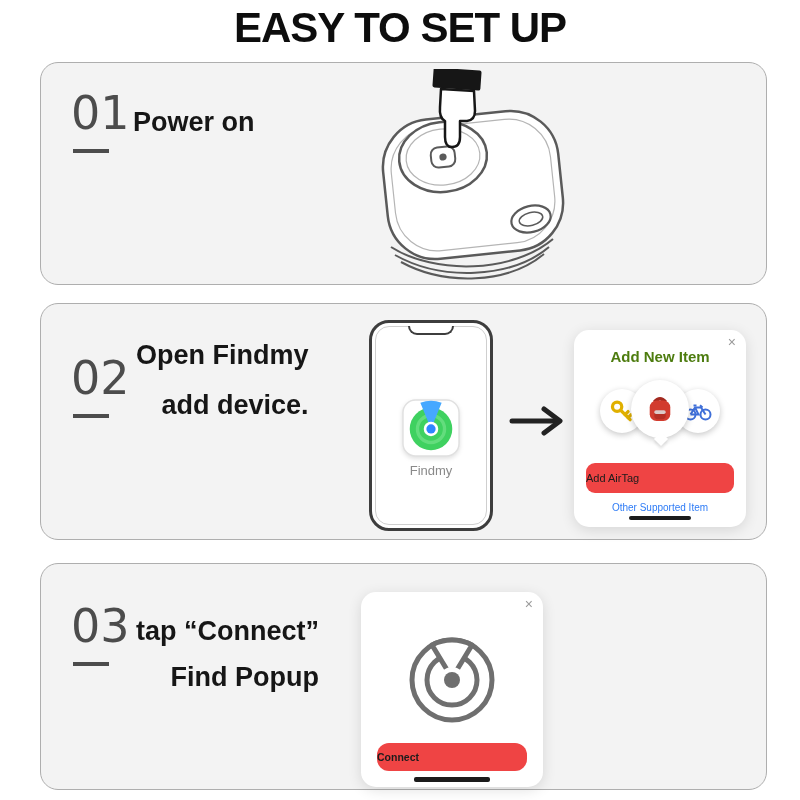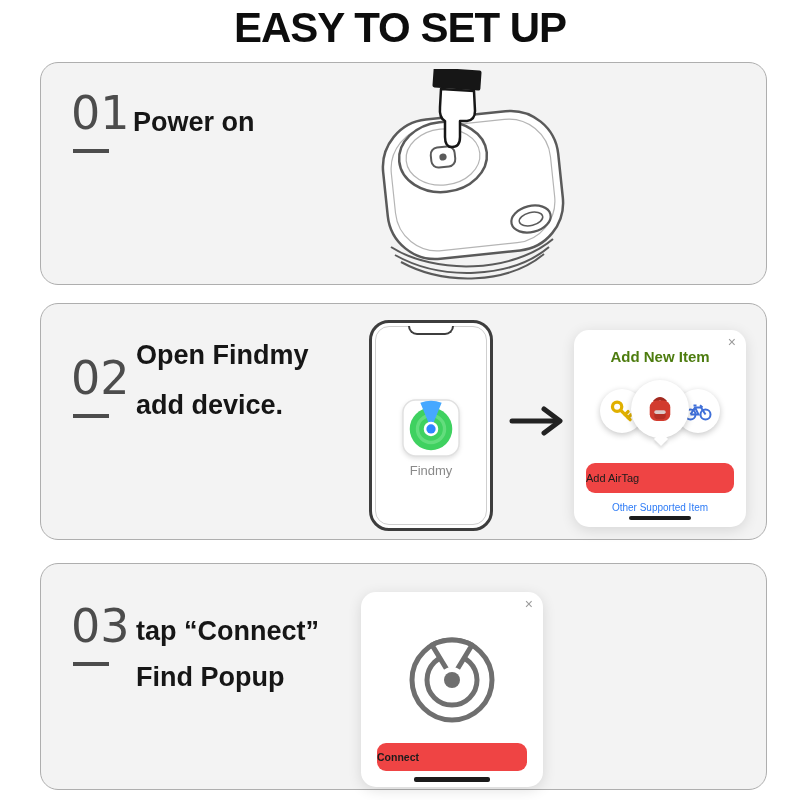--- a/index.html
+++ b/index.html
@@ -14,21 +14,21 @@
   #card1 { top:62px; height:223px;padding-left:24px; }
   #card2 { top:303px; height:237px; }
   #card3 { top:563px; height:227px; }
 
   .num-block { position:absolute; }
   .step-num { font-family:"DejaVu Sans", sans-serif; font-size:46px; font-weight:400;
     color:#4c4c4c; line-height:1.05; }
   .num-underline { width:36px; height:4px; background:#4c4c4c; margin-top:12px; margin-left:2px; }
 
   .step-text { position:absolute; font-size:27px; font-weight:700; color:#161616; }
-  .step-text .line { white-space:nowrap; }
+  .step-text .line { white-space:nowrap;text-align:right; }
   #card2 .step-text .line { line-height:50px; }
   #card3 .step-text .line { line-height:46px; }
 
   
   #card1 .num-block { left:30px; top:26px; }
   #card1 .step-text { left:92px; top:44px; }
   .device-art { position:absolute; left:312px; top:6px; }
 
   
   #card2 .num-block { left:30px; top:50px; }
@@ -66,21 +66,21 @@
   .link { margin-top:9px; text-align:center; font-size:10px; color:#2f7cf6; }
   .home-bar { position:absolute; bottom:7px; left:50%; transform:translateX(-50%);
     width:62px; height:4px; background:#1b1b1b; border-radius:2px; }
 
   
   #card3 .num-block { left:30px; top:38px; }
   #card3 .step-text { left:95px; top:44px; }
   #connect-popup { left:320px; top:28px; width:182px; height:195px; }
   .radar-wrap { display:flex; justify-content:center; margin-top:40px; }
   #connect-popup .pill-button { position:absolute; bottom:16px; left:50%; transform:translateX(-50%);
-    margin:0; width:150px; height:28px; line-height:28px; font-size:10.5px; font-weight:700; }
+    margin:0; width:150px; height:28px; line-height:28px; font-size:10.5px; font-weight:700;border-radius:12px; }
   #connect-popup .home-bar { bottom:5px; width:76px; height:5px; }
 </style>
 </head>
 <body>
 
 <div class="page">
 
   <h1 class="title">EASY TO SET UP</h1>
 
   <section class="card" id="card1">

